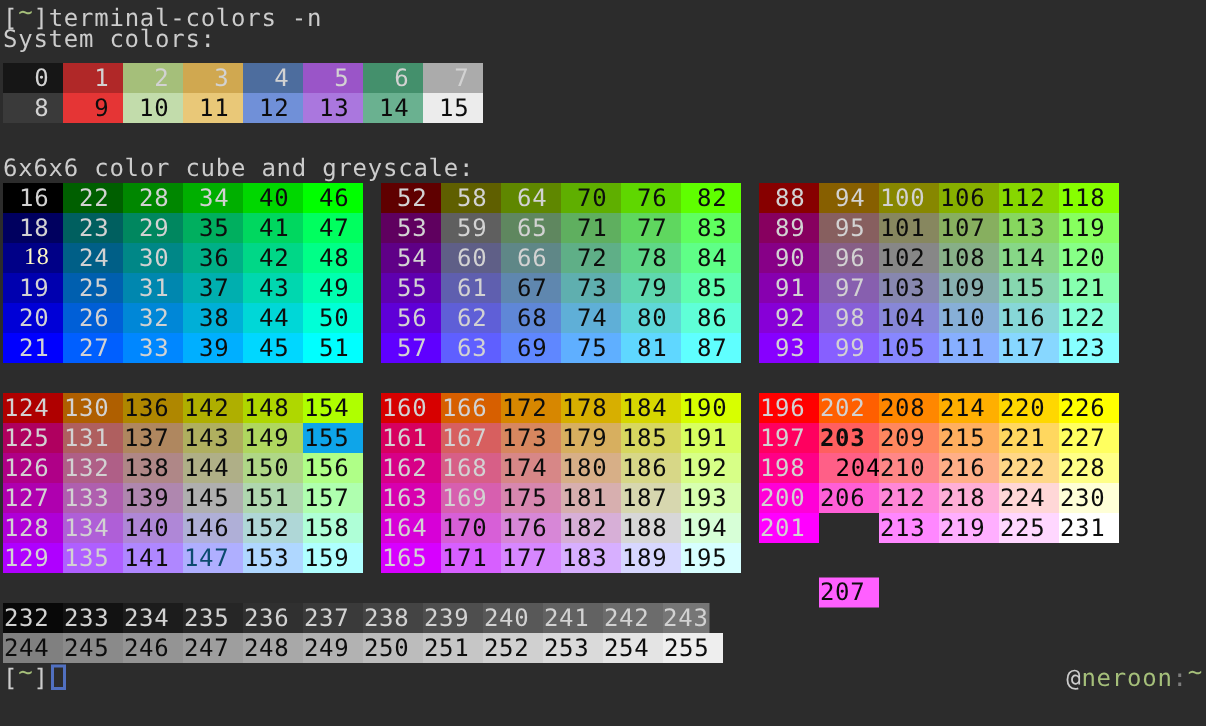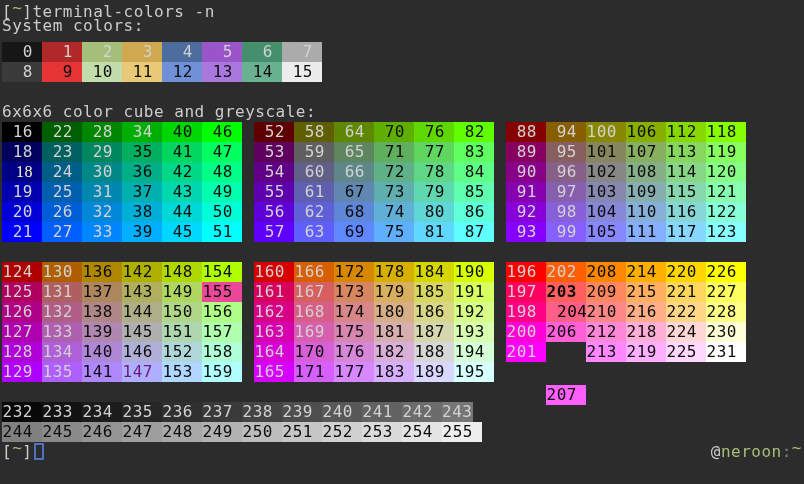--- a/index.html
+++ b/index.html
@@ -226,21 +226,21 @@
           <span class="cell" style="background: rgb(175, 175, 0); color: rgb(13, 13, 13);">142</span>
           <span class="cell" style="background: rgb(175, 215, 0); color: rgb(13, 13, 13);">148</span>
           <span class="cell" style="background: rgb(175, 255, 0); color: rgb(13, 13, 13);">154</span>
         </div>
         <div class="crow">
           <span class="cell" style="background: rgb(175, 0, 95); color: rgb(210, 210, 210);">125</span>
           <span class="cell" style="background: rgb(175, 95, 95); color: rgb(210, 210, 210);">131</span>
           <span class="cell" style="background: rgb(175, 135, 95); color: rgb(13, 13, 13);">137</span>
           <span class="cell" style="background: rgb(175, 175, 95); color: rgb(13, 13, 13);">143</span>
           <span class="cell" style="background: rgb(175, 215, 95); color: rgb(13, 13, 13);">149</span>
-          <span class="cell" style="background: #ec4899; color: rgb(13, 13, 13);">155</span>
+          <span class="cell" style="background: #0ea5e9; color: rgb(13, 13, 13);">155</span>
         </div>
         <div class="crow">
           <span class="cell" style="background: rgb(175, 0, 135); color: rgb(210, 210, 210);">126</span>
           <span class="cell" style="background: rgb(175, 95, 135); color: rgb(210, 210, 210);">132</span>
           <span class="cell" style="background: rgb(175, 135, 135); color: rgb(13, 13, 13);">138</span>
           <span class="cell" style="background: rgb(175, 175, 135); color: rgb(13, 13, 13);">144</span>
           <span class="cell" style="background: rgb(175, 215, 135); color: rgb(13, 13, 13);">150</span>
           <span class="cell" style="background: rgb(175, 255, 135); color: rgb(13, 13, 13);">156</span>
         </div>
         <div class="crow">
@@ -256,21 +256,21 @@
           <span class="cell" style="background: rgb(175, 95, 215); color: rgb(210, 210, 210);">134</span>
           <span class="cell" style="background: rgb(175, 135, 215); color: rgb(13, 13, 13);">140</span>
           <span class="cell" style="background: rgb(175, 175, 215); color: rgb(13, 13, 13);">146</span>
           <span class="cell" style="background: rgb(175, 215, 215); color: rgb(13, 13, 13);">152</span>
           <span class="cell" style="background: rgb(175, 255, 215); color: rgb(13, 13, 13);">158</span>
         </div>
         <div class="crow">
           <span class="cell" style="background: rgb(175, 0, 255); color: rgb(210, 210, 210);">129</span>
           <span class="cell" style="background: rgb(175, 95, 255); color: rgb(210, 210, 210);">135</span>
           <span class="cell" style="background: rgb(175, 135, 255); color: rgb(13, 13, 13);">141</span>
-          <span class="cell" style="background: rgb(175, 175, 255); color: #701a75;">147</span>
+          <span class="cell" style="background: rgb(175, 175, 255); color: #0c4a6e;">147</span>
           <span class="cell" style="background: rgb(175, 215, 255); color: rgb(13, 13, 13);">153</span>
           <span class="cell" style="background: rgb(175, 255, 255); color: rgb(13, 13, 13);">159</span>
         </div>
       </div>
       <div class="block">
         <div class="crow">
           <span class="cell" style="background: rgb(215, 0, 0); color: rgb(210, 210, 210);">160</span>
           <span class="cell" style="background: rgb(215, 95, 0); color: rgb(210, 210, 210);">166</span>
           <span class="cell" style="background: rgb(215, 135, 0); color: rgb(13, 13, 13);">172</span>
           <span class="cell" style="background: rgb(215, 175, 0); color: rgb(13, 13, 13);">178</span>

